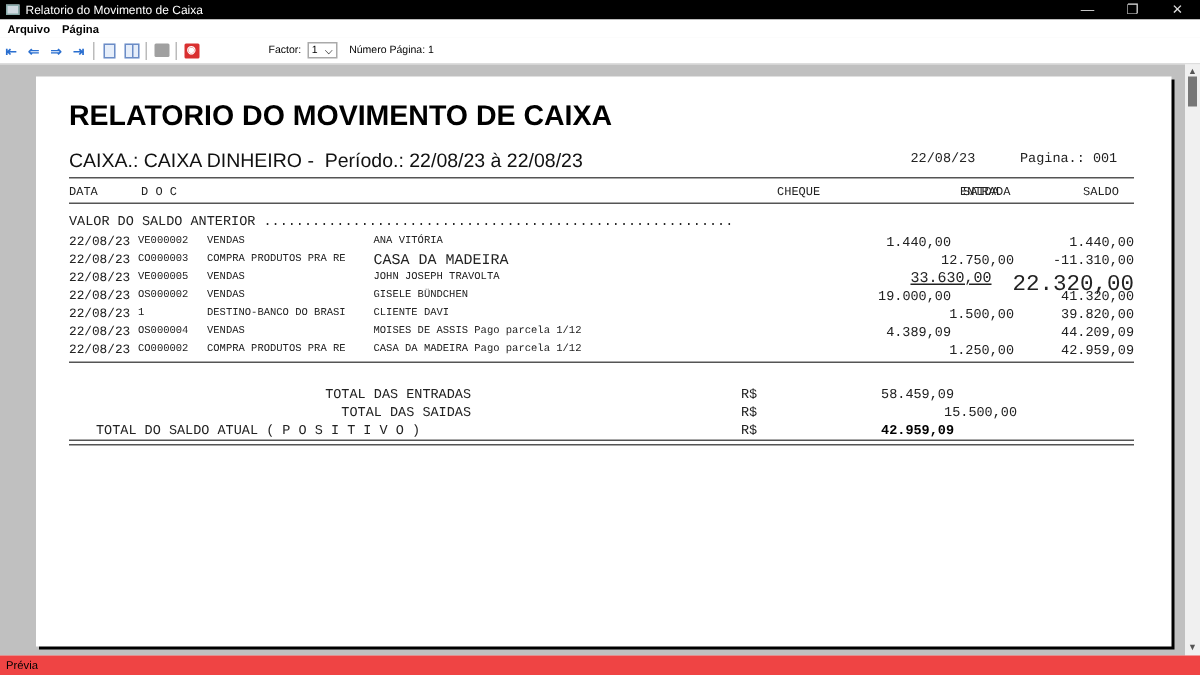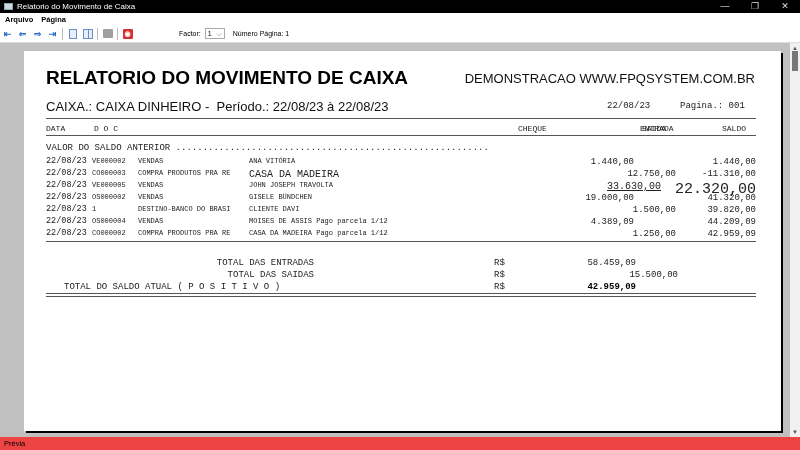--- a/index.html
+++ b/index.html
@@ -84,21 +84,20 @@
 
 <div class="viewport"></div>
 <div class="vscroll">
   <span class="up">▲</span>
   <span class="thumb"></span>
   <span class="down">▼</span>
 </div>
 
 <div class="page">
   <div class="abs rtitle" style="left:22px;top:16px;">RELATORIO DO MOVIMENTO DE CAIXA</div>
-  <div class="abs sub" style="right:26px;top:20px;">DEMONSTRACAO WWW.FPQSYSTEM.COM.BR</div>
   <div class="abs sub" style="left:22px;top:48px;">CAIXA.: CAIXA DINHEIRO -  Período.: 22/08/23 à 22/08/23</div>
   <div class="abs mono" style="left:583px;top:50px;font-size:9px;">22/08/23</div>
   <div class="abs mono" style="left:656px;top:50px;font-size:9px;">Pagina.: 001</div>
 
   <div class="hr" style="left:22px;top:67px;width:710px;"></div>
   <div class="abs mono" style="left:22px;top:73px;">DATA</div>
   <div class="abs mono" style="left:70px;top:73px;">D O C</div>
   <div class="abs mono" style="left:494px;top:73px;">CHEQUE</div>
   <div class="abs mono" style="left:584px;top:73px;padding-left:32px;">ENTRADA</div>
   <div class="abs mono" style="left:618px;top:73px;">SAIDA</div>

